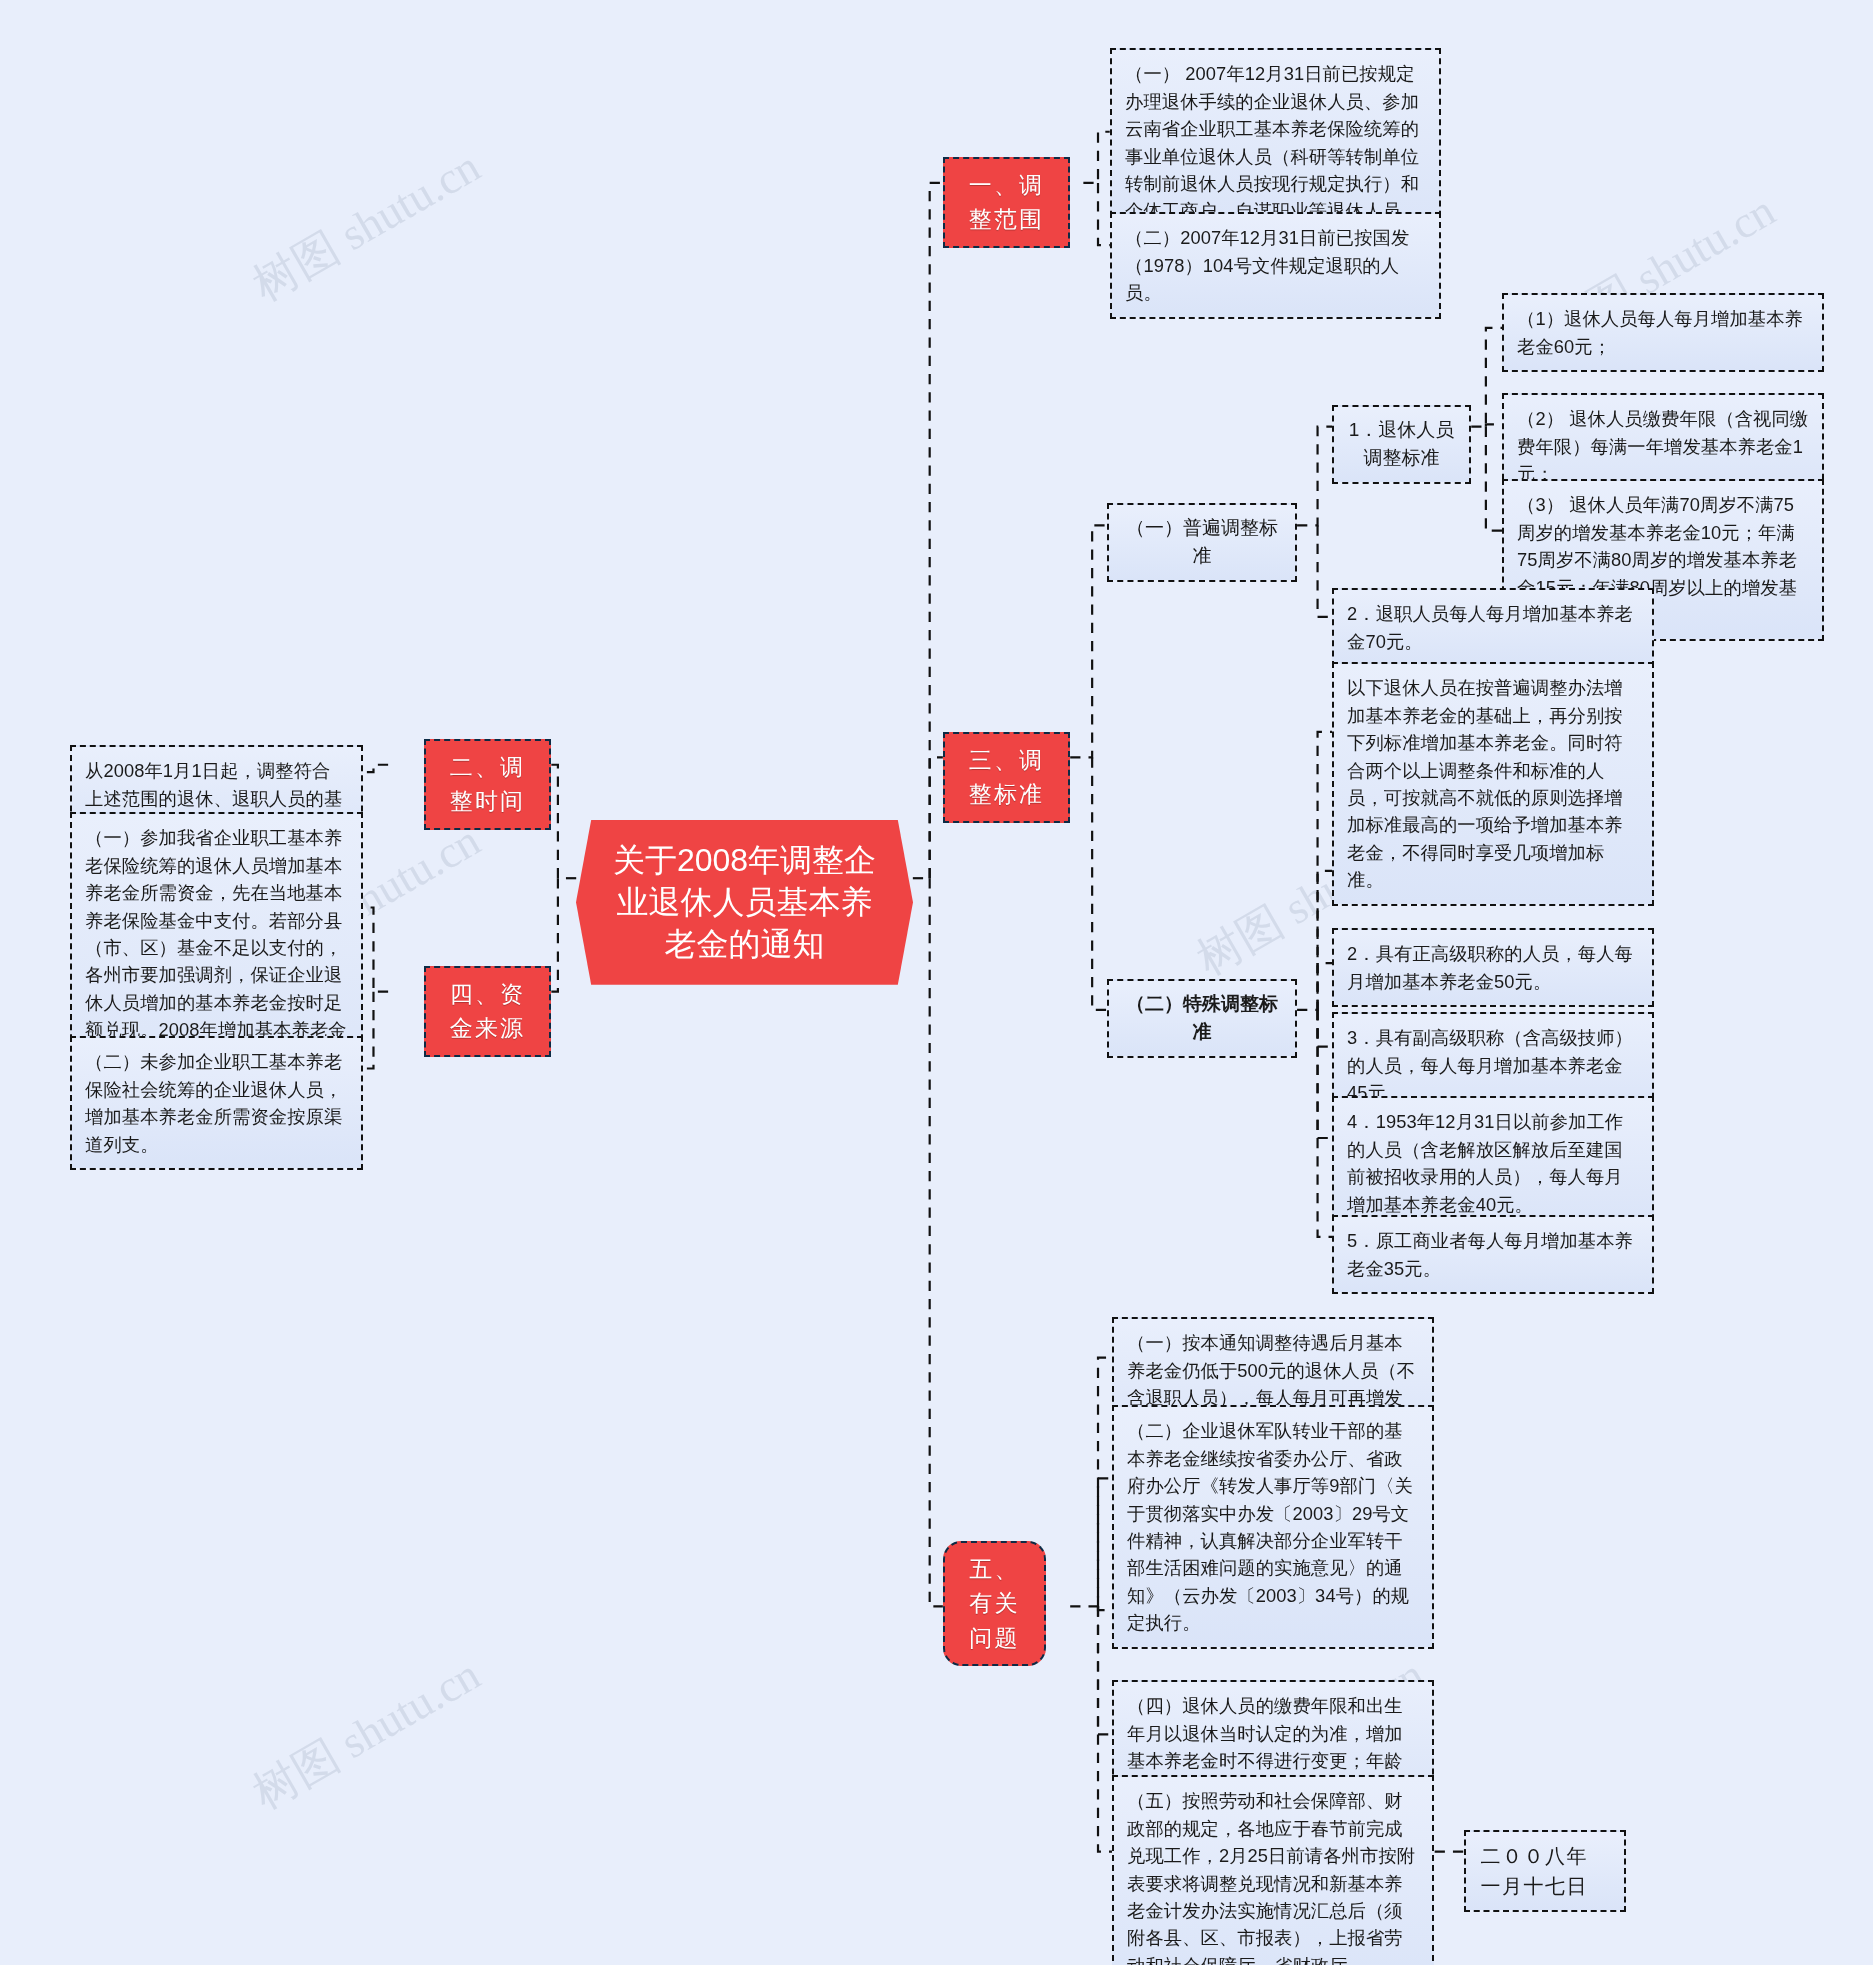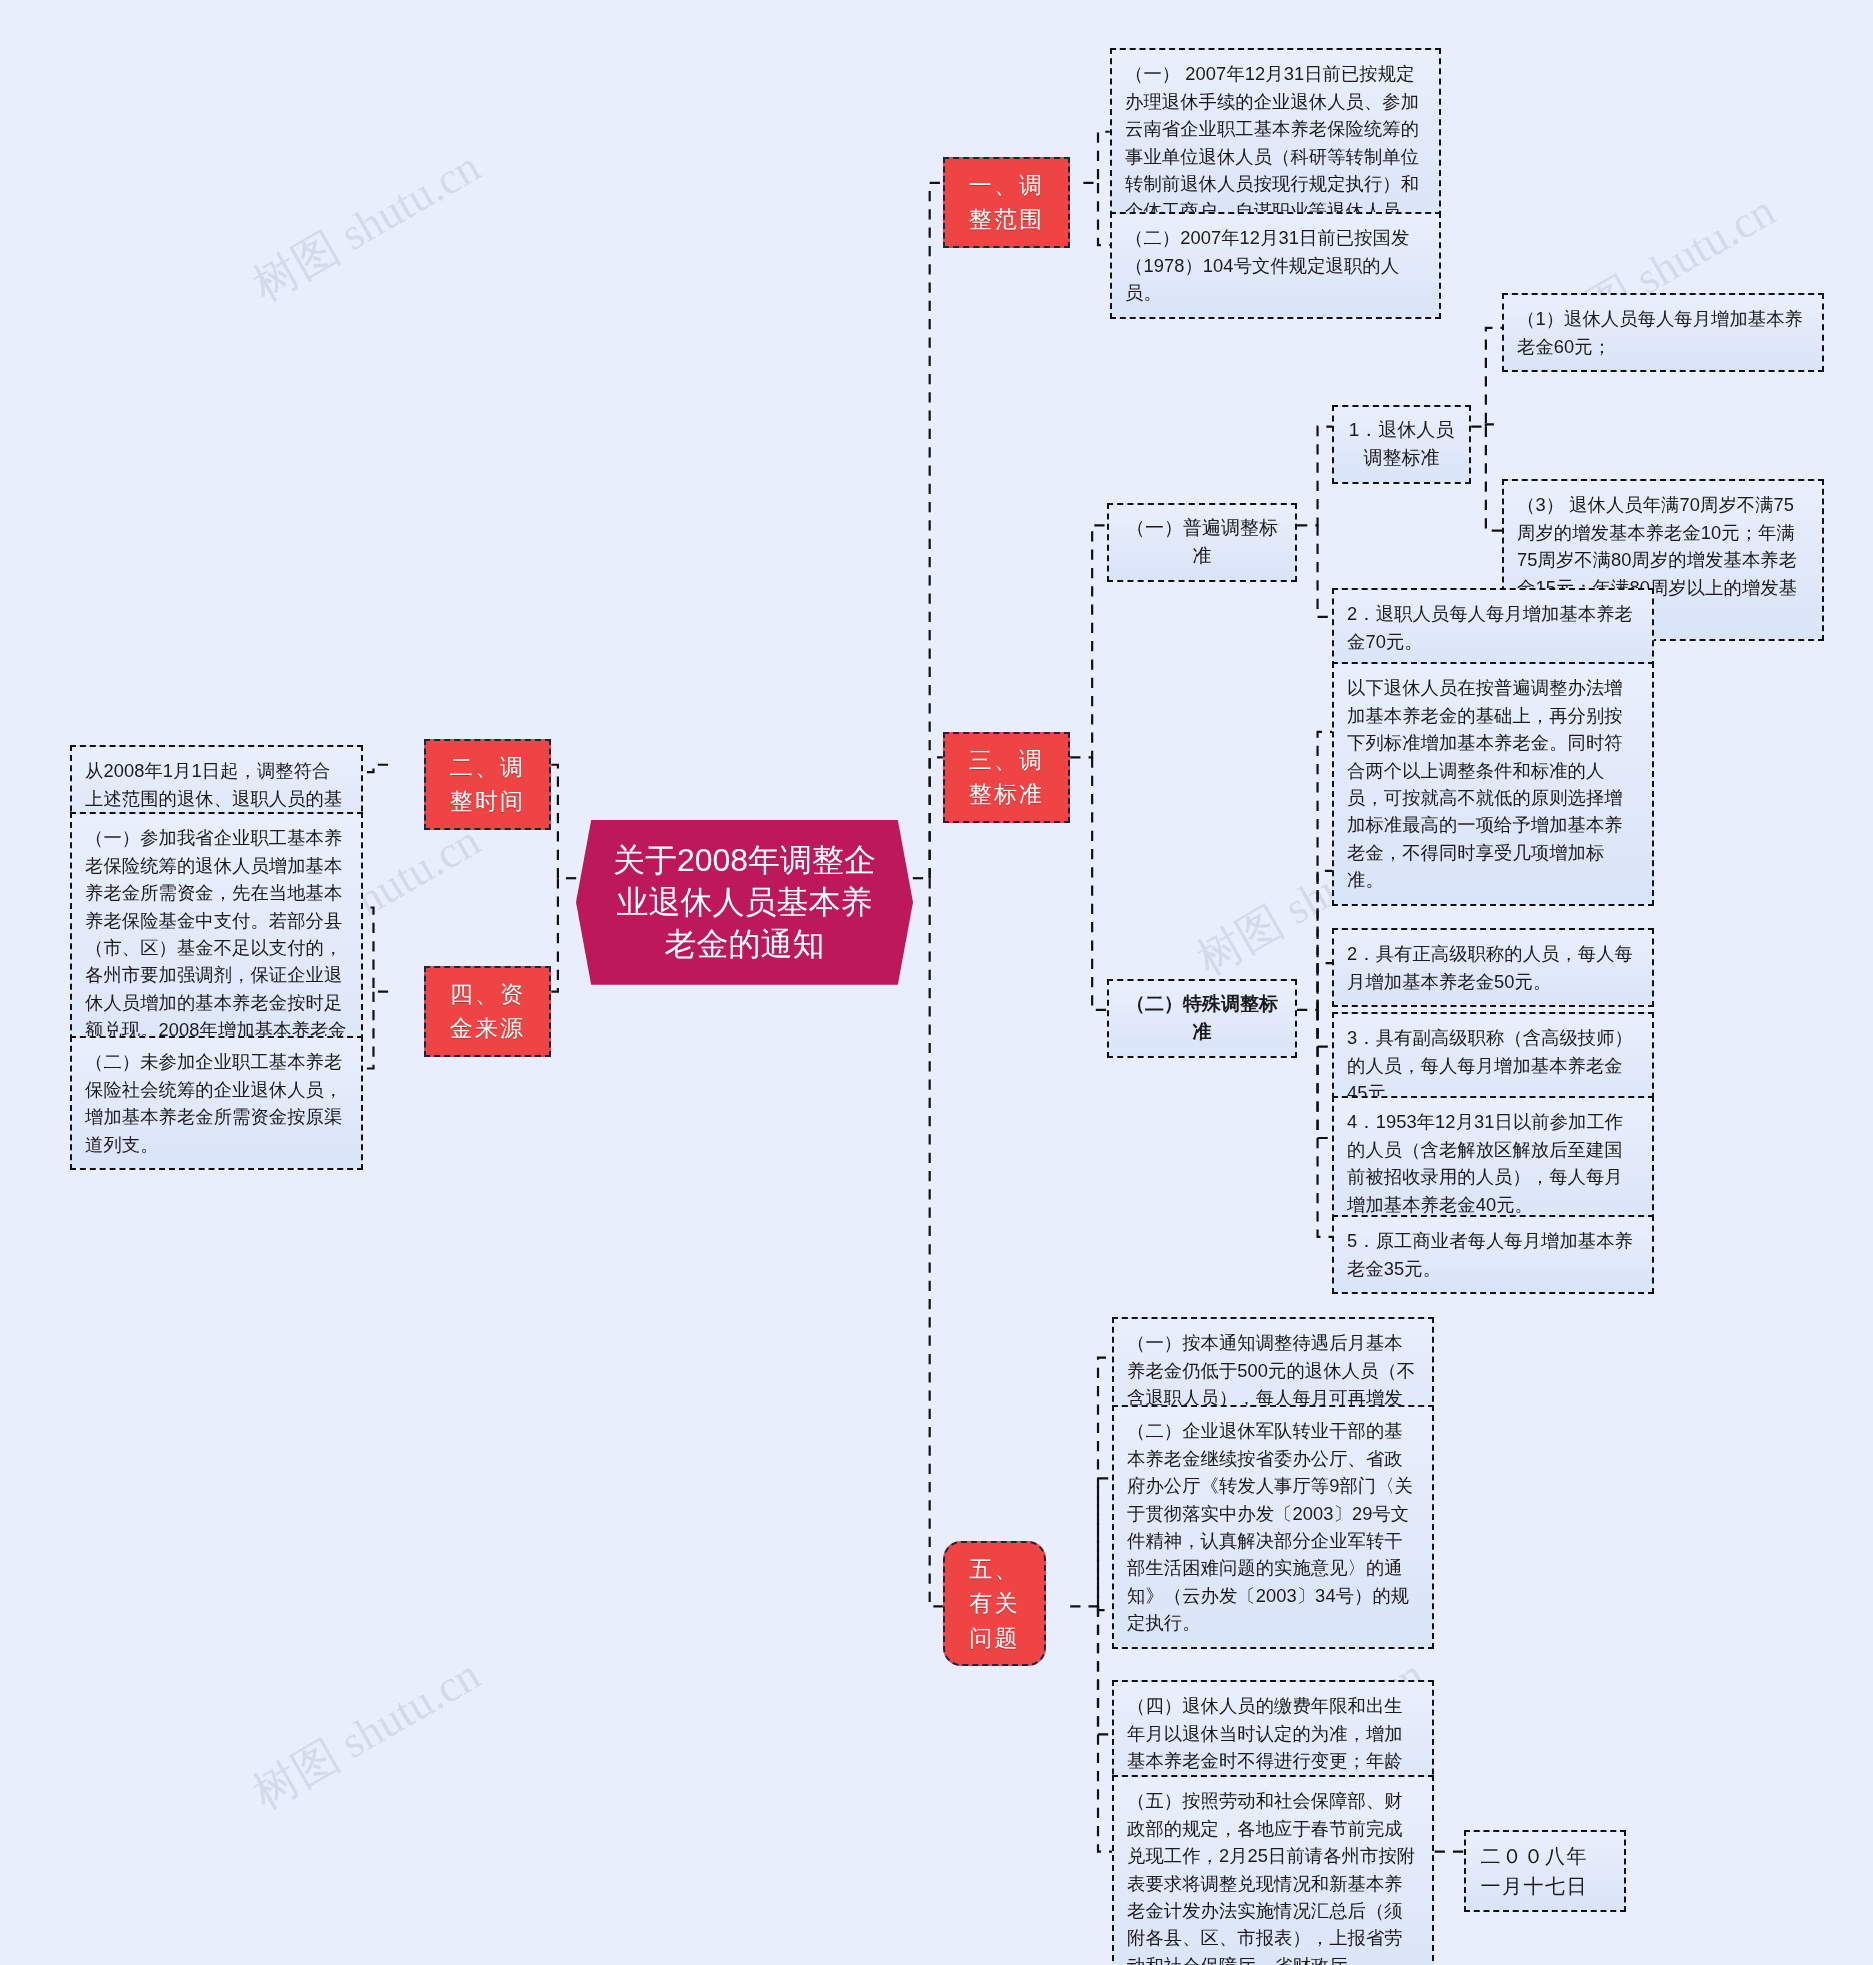--- a/index.html
+++ b/index.html
@@ -52,21 +52,21 @@
     text-align:center;
     text-shadow:0 0.7px 0.7px rgba(0,0,0,.25);
   }
   .node.sub{
     font-size:19px;
     padding:8.8px 14.6px;
     text-align:center;
   }
   .node.root{
     border:none;
-    background:#be185d;
+    background:#ef4444;
     color:#fff;
     font-size:32px;
     line-height:1.32;
     text-align:center;
     padding:19px 34px;
     clip-path:polygon(4.5% 0,95.5% 0,100% 50%,95.5% 100%,4.5% 100%,0 50%);
     z-index:5;
   }
   .node.date{font-size:20px;letter-spacing:1.5px;padding:8.8px 14.6px;}
 </style>
@@ -140,20 +140,21 @@
   <div class="node leaf" style="left:1110px;top:212px;width:331px;">（二）2007年12月31日前已按国发（1978）104号文件规定退职的人员。</div>
 
   <div class="node cat" style="left:943px;top:732px;width:127px;">三、调整标准</div>
 
   <div class="node sub" style="left:1107px;top:503px;width:190px;">（一）普遍调整标准</div>
 
   <div class="node sub" style="left:1332px;top:405px;width:139px;">1．退休人员调整标准</div>
 
   <div class="node leaf" style="left:1502px;top:293px;width:322px;">（1）退休人员每人每月增加基本养老金60元；</div>
 
+  <div class="node leaf" style="left:1502px;top:393px;width:322px;">（2） 退休人员缴费年限（含视同缴费年限）每满一年增发基本养老金1元；</div>
 
   <div class="node leaf" style="left:1502px;top:479px;width:322px;">（3） 退休人员年满70周岁不满75周岁的增发基本养老金10元；年满75周岁不满80周岁的增发基本养老金15元；年满80周岁以上的增发基本养老金20元。</div>
 
   <div class="node leaf" style="left:1332px;top:588px;width:322px;">2．退职人员每人每月增加基本养老金70元。</div>
 
   <div class="node sub" style="left:1107px;top:979px;width:190px;font-weight:bold;">（二）特殊调整标准</div>
 
   <div class="node leaf" style="left:1332px;top:662px;width:322px;">以下退休人员在按普遍调整办法增加基本养老金的基础上，再分别按下列标准增加基本养老金。同时符合两个以上调整条件和标准的人员，可按就高不就低的原则选择增加标准最高的一项给予增加基本养老金，不得同时享受几项增加标准。</div>
 
 

